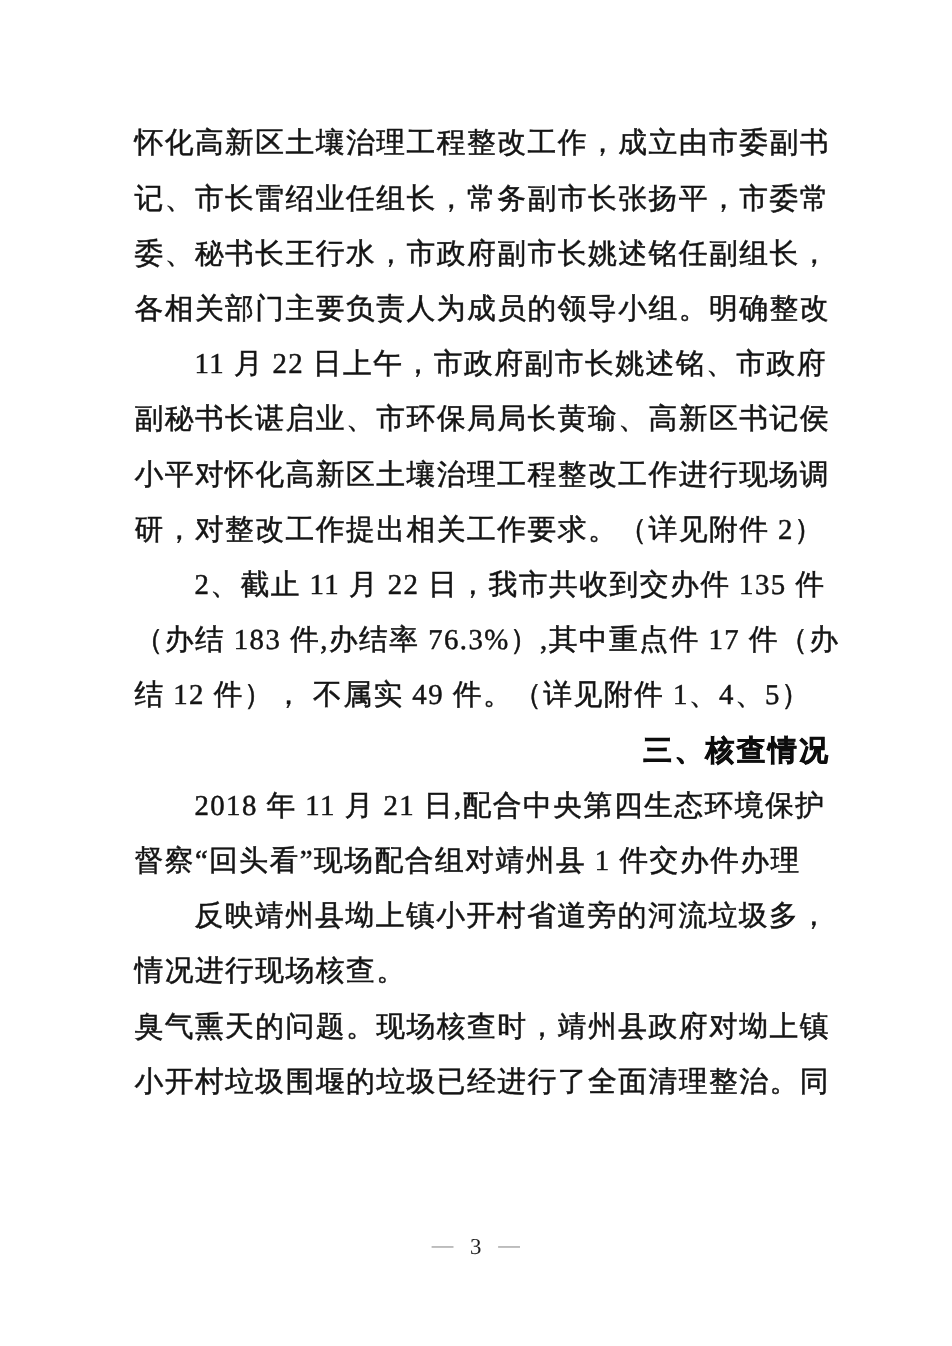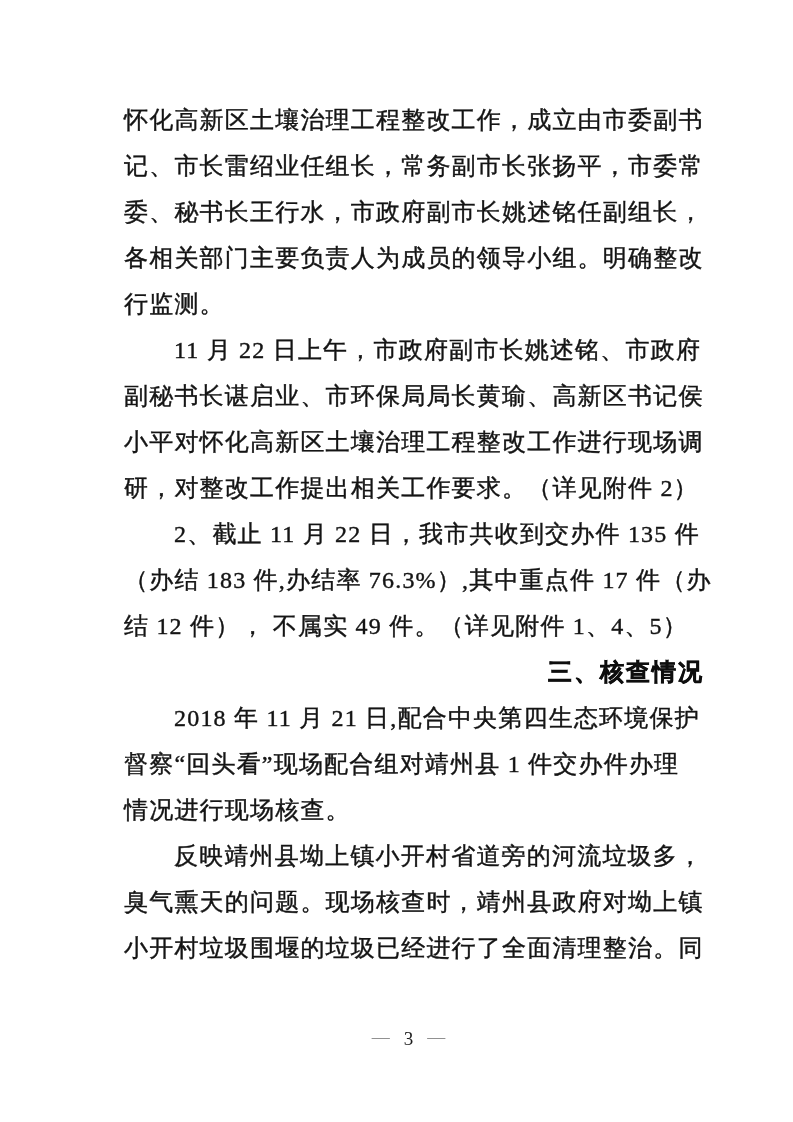--- a/index.html
+++ b/index.html
@@ -10,21 +10,20 @@
     width: 793px;
     height: 1122px;
     background: #ffffff;
     position: relative;
     overflow: hidden;
   }
   .page {
     position: absolute;
     inset: 0;
     background: #ffffff;
-    margin-left: 12px;
   }
   .content {
     position: absolute;
     left: 112px;
     top: 97px;
     width: 580px;
   }
   .line {
     font-family: "Liberation Serif", "DejaVu Serif", serif;
     font-size: 24px;
@@ -68,33 +67,32 @@
 </style>
 </head>
 <body>
 
 <div class="page">
   <div class="content">
     <div class="line">怀化高新区土壤治理工程整改工作，成立由市委副书</div>
     <div class="line">记、市长雷绍业任组长，常务副市长张扬平，市委常</div>
     <div class="line">委、秘书长王行水，市政府副市长姚述铭任副组长，</div>
     <div class="line">各相关部门主要负责人为成员的领导小组。明确整改</div>
-    <div class="line">行监测。</div>
     <div class="line indent">11 月 22 日上午，市政府副市长姚述铭、市政府</div>
     <div class="line">副秘书长谌启业、市环保局局长黄瑜、高新区书记侯</div>
     <div class="line">小平对怀化高新区土壤治理工程整改工作进行现场调</div>
     <div class="line">研，对整改工作提出相关工作要求。（详见附件 2）</div>
     <div class="line indent">2、截止 11 月 22 日，我市共收到交办件 135 件</div>
     <div class="line">（办结 183 件,办结率 76.3%）,其中重点件 17 件（办</div>
     <div class="line">结 12 件）， 不属实 49 件。（详见附件 1、4、5）</div>
     <div class="line indent heading">三、核查情况</div>
     <div class="line indent">2018 年 11 月 21 日,配合中央第四生态环境保护</div>
     <div class="line">督察“回头看”现场配合组对靖州县 1 件交办件办理</div>
+    <div class="line indent">反映靖州县坳上镇小开村省道旁的河流垃圾多，</div>
     <div class="line">情况进行现场核查。</div>
-    <div class="line indent">反映靖州县坳上镇小开村省道旁的河流垃圾多，</div>
     <div class="line">臭气熏天的问题。现场核查时，靖州县政府对坳上镇</div>
     <div class="line">小开村垃圾围堰的垃圾已经进行了全面清理整治。同</div>
   </div>
 
   <div class="footer">
     <span class="dash">—</span><span class="num">3</span><span class="dash">—</span>
   </div>
 </div>
 
 </body></html>

